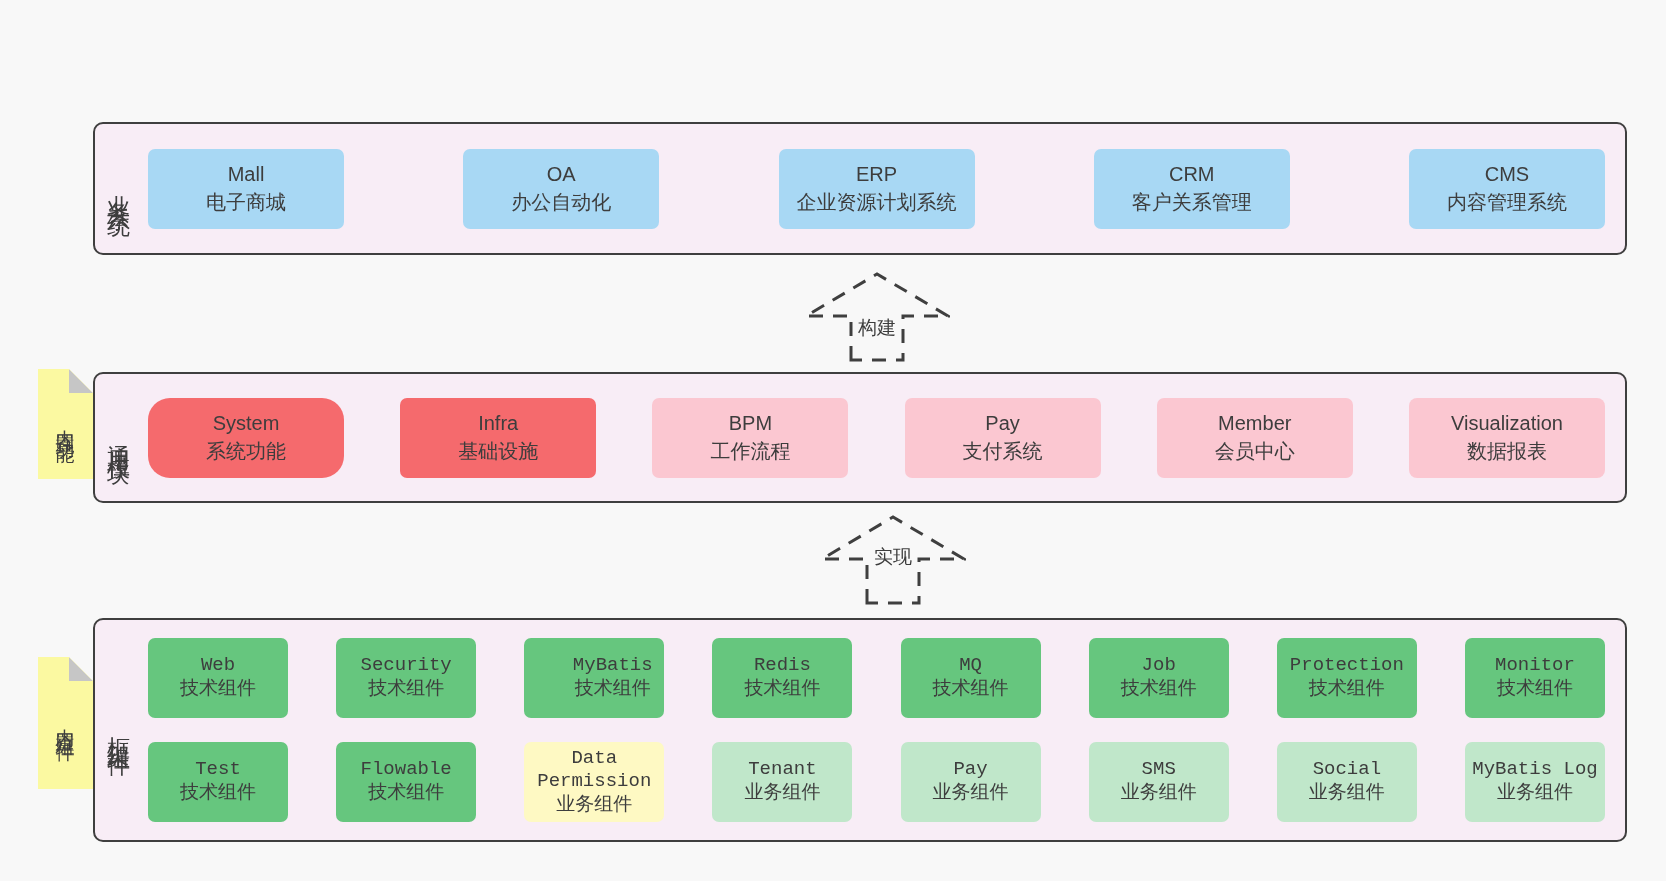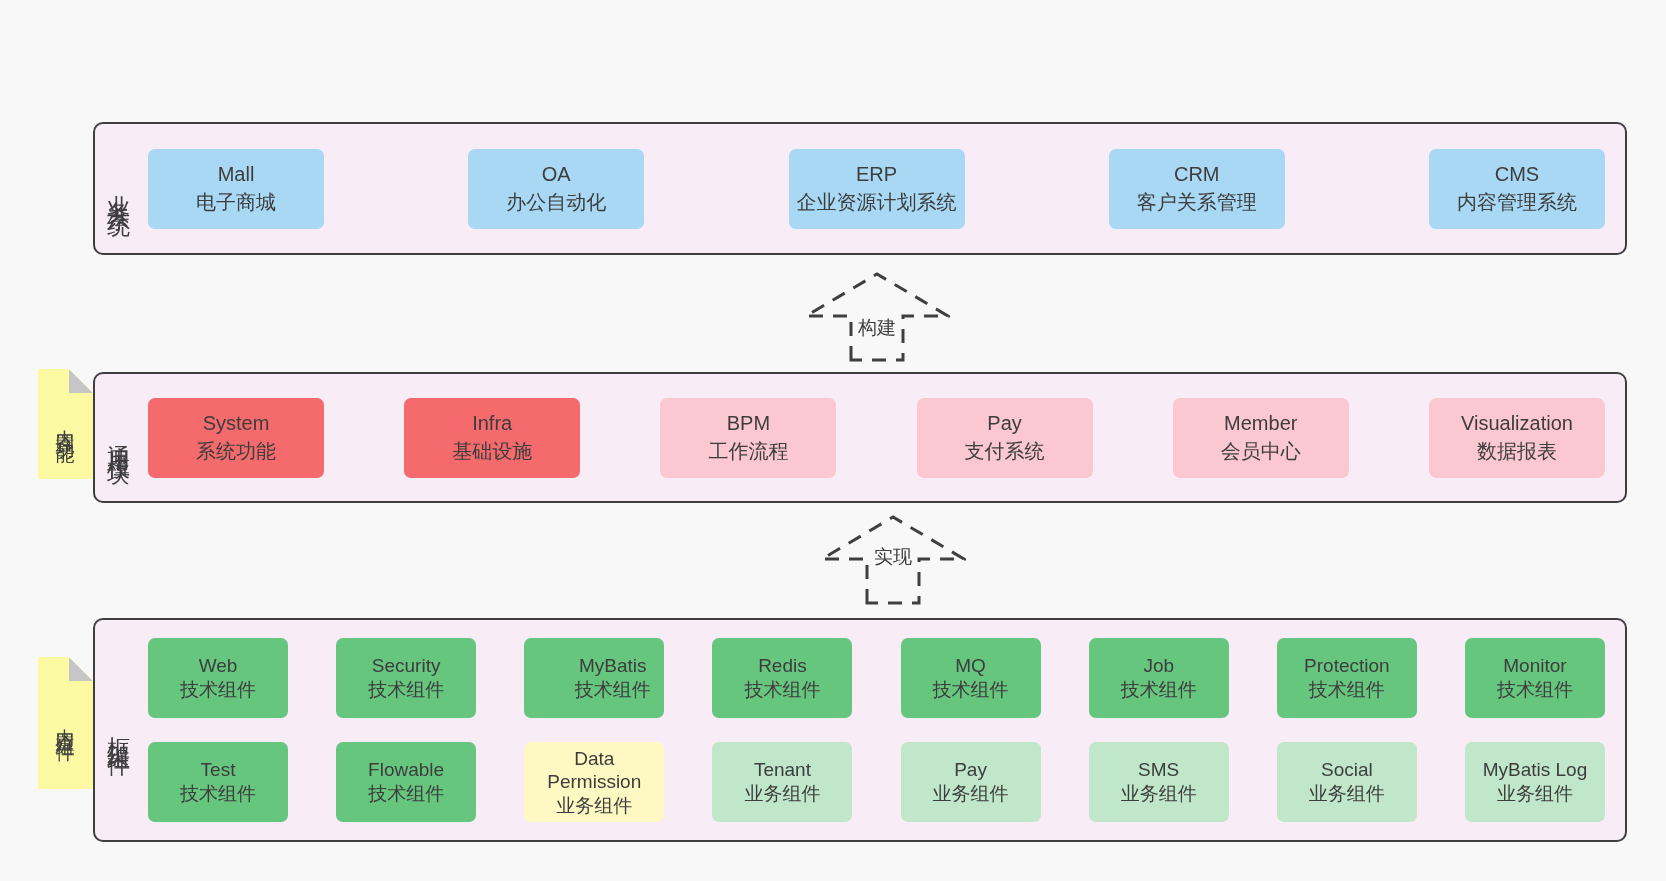--- a/index.html
+++ b/index.html
@@ -47,24 +47,25 @@
     padding: 0 20px 0 18px;
   }
   .boxes-grid {
     flex: 1 1 auto;
     display: grid;
     grid-template-columns: repeat(8, 140px);
     justify-content: space-between;
     row-gap: 24px;
     align-items: center;
     padding: 0 20px 0 18px;
+    font-family: Liberation Mono, monospace;
   }
 
   .box {
-    width: 176px; height: 80px;
+    width: 196px; height: 80px;
     border-radius: 7px;
     display: flex;
     flex-direction: column;
     justify-content: center;
     align-items: center;
     text-align: center;
     font-size: 20px;
     line-height: 1.38;
     box-sizing: border-box;
     padding: 2px 4px;
@@ -162,21 +163,21 @@
   </svg>
   <div class="arrow-label" id="arrow-build-label">构建</div>
 
   <div class="note" id="note-modules">
     <div class="fold"></div>
     <span class="note-text">内置功能</span>
   </div>
   <section class="panel" id="section-modules">
     <div class="v-label">通用模块</div>
     <div class="boxes-row" id="modules-boxes">
-        <div class="box" style="background: rgb(245, 106, 109);">
+        <div class="box" style="background: rgb(245, 106, 109); border-radius: 22px;">
     <div class="box-title">System</div>
     <div class="box-subtitle">系统功能</div>
   </div>
         <div class="box" style="background: rgb(245, 106, 109);">
     <div class="box-title">Infra</div>
     <div class="box-subtitle">基础设施</div>
   </div>
         <div class="box" style="background: rgb(251, 199, 209);">
     <div class="box-title">BPM</div>
     <div class="box-subtitle">工作流程</div>

